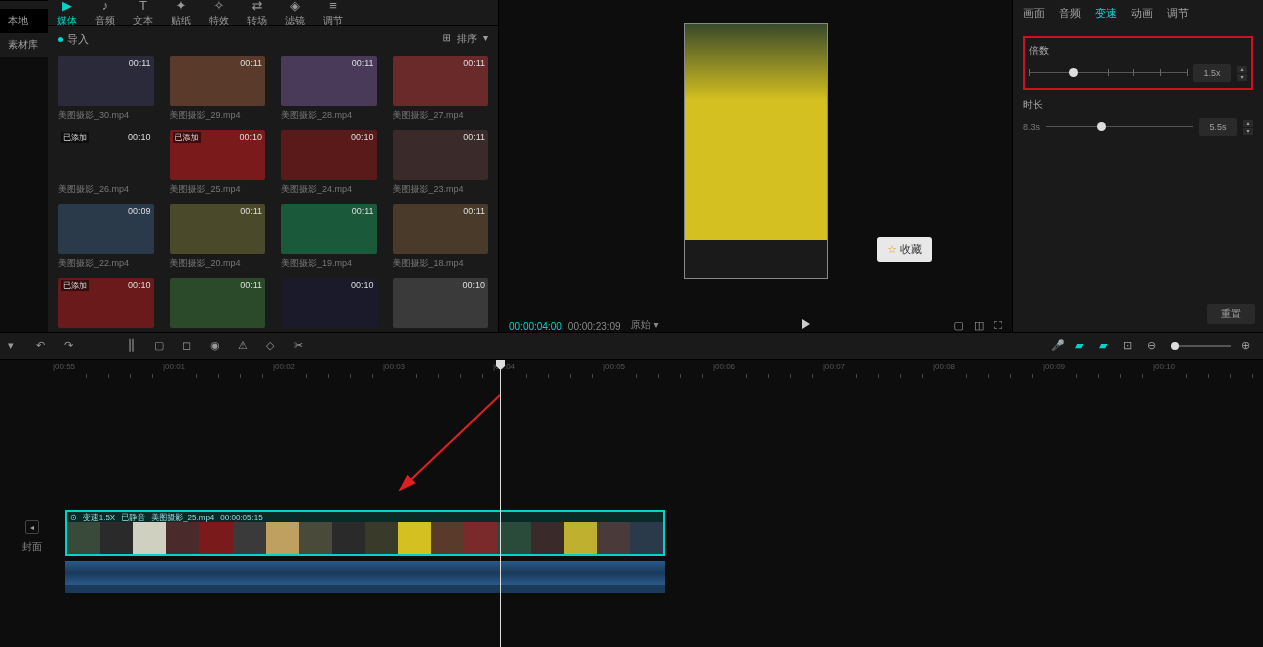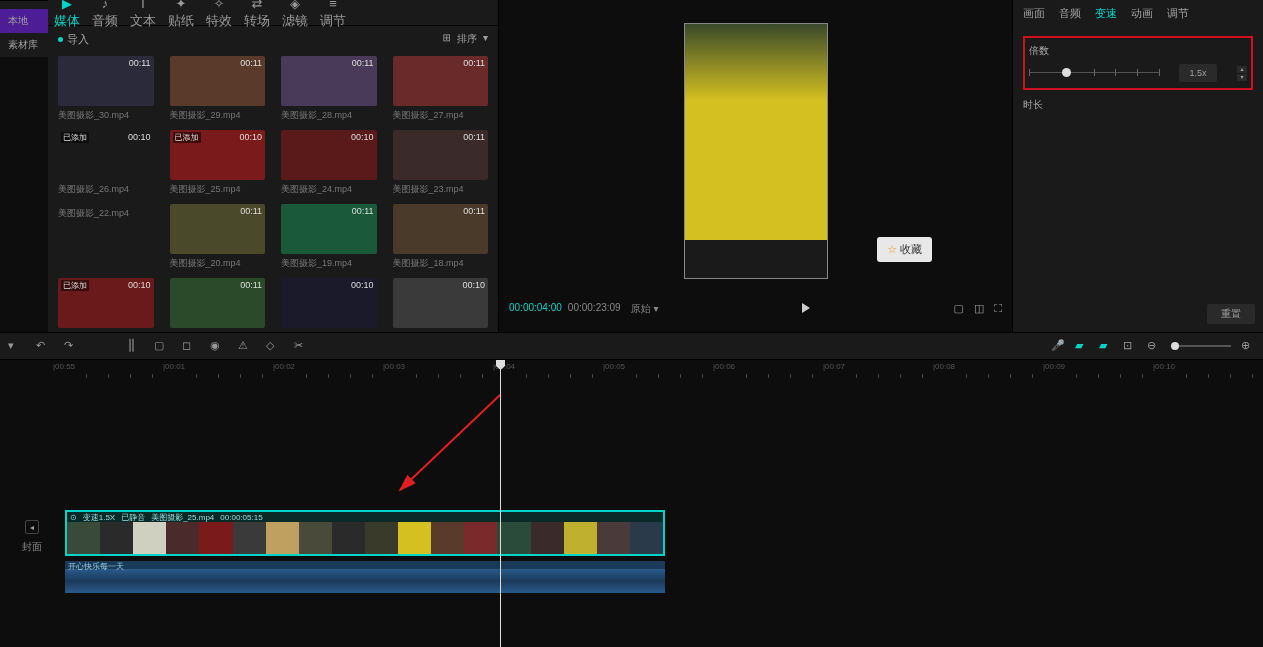--- a/index.html
+++ b/index.html
@@ -1,58 +1,58 @@
 <!DOCTYPE html>
 <html><head>
 <meta charset="utf-8">
 <style>
 *{margin:0;padding:0;box-sizing:border-box;font-family:Arial,sans-serif}
 body{background:#0d0d0d;color:#a0a0a0;font-size:11px;width:1263px;height:647px;overflow:hidden;position:relative}
 .top{display:flex;height:332px}
 .left-panel{width:498px;display:flex}
 .nav-tabs{height:26px;background:#1a1a1a;display:flex;align-items:center;border-bottom:1px solid #000}
 .nav-tab{width:38px;height:26px;display:flex;flex-direction:column;align-items:center;justify-content:center;cursor:pointer}
-.nav-tab span{font-size:13px;margin-top:1px}
+.nav-tab span{font-size:10px;margin-top:1px}
 .sidebar{width:50px;background:#1a1a1a;padding-top:8px}
 .sidebar-item{height:24px;display:flex;align-items:center;padding-left:8px;font-size:10px;cursor:pointer}
-.sidebar-item.active{background:#4c1d95}
+.sidebar-item.active{background:#000000}
 .media-area{flex:1;background:#1a1a1a;display:flex;flex-direction:column}
 .media-top{height:26px;display:flex;align-items:center;justify-content:space-between;padding:0 10px}
 .import-btn{display:flex;align-items:center;gap:4px;cursor:pointer}
 .dot{width:5px;height:5px;border-radius:50%;background:#00d4c8}
 .view-opts{display:flex;gap:6px;font-size:10px}
 .media-grid{flex:1;overflow-y:auto;padding:4px 10px;display:grid;grid-template-columns:repeat(4,1fr);gap:8px 16px}
 .media-item{display:flex;flex-direction:column}
 .thumb{height:50px;background:#a21caf;position:relative;border-radius:2px;overflow:hidden}
 .thumb-fill{width:100%;height:100%}
 .dur{position:absolute;top:2px;right:3px;font-size:9px;color:#ddd}
 .added{position:absolute;top:2px;left:3px;font-size:8px;color:#ddd;background:rgba(0,0,0,.5);padding:0 2px}
 .fname{font-size:9px;color:#777;margin-top:3px;white-space:nowrap;overflow:hidden}
 .player{flex:1;background:#0d0d0d;display:flex;flex-direction:column;border-left:1px solid #000;border-right:1px solid #000}
 .player-hdr{height:26px;display:flex;align-items:center;padding-left:10px;background:#1a1a1a}
 .player-view{flex:1;display:flex;align-items:center;justify-content:center;position:relative}
 .preview{width:144px;height:256px;border:1px solid #888;background:linear-gradient(180deg,#3a4a2a 0%,#d4c020 30%,#d4c020 85%,#1a1a1a 85%)}
 .fav-btn{position:absolute;right:80px;bottom:40px;background:#e8e8e8;color:#333;padding:5px 10px;border-radius:3px;display:flex;align-items:center;gap:3px;cursor:pointer}
-.player-ctrl{height:30px;display:flex;align-items:flex-start;padding:0 10px;background:#0d0d0d}
+.player-ctrl{height:30px;display:flex;align-items:flex-end;padding:0 10px;background:#0d0d0d}
 .time-cur{color:#00d4c8;font-size:10px}
 .time-tot{color:#888;font-size:10px;margin-left:6px}
 .ratio{color:#888;font-size:10px;margin-left:10px}
 .play-btn{margin:0 auto;cursor:pointer}
 .pctrl-icons{display:flex;gap:10px}
 .right-panel{width:250px;background:#1a1a1a;display:flex;flex-direction:column}
 .r-tabs{height:26px;display:flex;align-items:center;gap:14px;padding-left:10px;background:#1a1a1a}
 .r-tab{font-size:11px;cursor:pointer}
 .r-tab.active{color:#00d4c8}
 .r-subtabs{height:28px;display:flex;margin:8px 8px 0}
 .r-subtab{flex:1;height:22px;display:flex;align-items:center;justify-content:center;background:#2a2a2a;font-size:10px;cursor:pointer}
 .r-subtab.active{background:#3a3a3a;color:#ddd}
 .r-body{flex:1;padding:10px;position:relative}
 .hl-box{border:2px solid #d01020;padding:6px 4px;margin-bottom:8px}
 .prop-label{font-size:10px;color:#aaa;margin-bottom:6px}
-.slider-row{display:flex;align-items:center;gap:20px}
+.slider-row{display:flex;align-items:center;gap:6px}
 .slider{flex:1;height:14px;position:relative}
 .slider-track{position:absolute;top:6px;left:0;right:0;height:1px;background:#555}
 .slider-tick{position:absolute;top:3px;width:1px;height:7px;background:#666}
 .slider-handle{position:absolute;top:2px;width:9px;height:9px;border-radius:50%;background:#ddd}
 .val-box{width:38px;height:18px;background:#2a2a2a;display:flex;align-items:center;justify-content:center;font-size:9px;border-radius:2px}
 .spin{width:10px;display:flex;flex-direction:column;gap:1px}
 .spin div{height:7px;background:#2a2a2a;font-size:6px;text-align:center;line-height:7px;cursor:pointer}
 .toggle-row{display:flex;align-items:center;justify-content:space-between;margin-top:10px}
 .toggle{width:24px;height:12px;background:#444;border-radius:6px;position:relative}
 .toggle-h{position:absolute;right:1px;top:1px;width:10px;height:10px;border-radius:50%;background:#ddd}
@@ -196,20 +196,24 @@
             <div class="fname">美图摄影_24.mp4</div>
           </div>
           <div class="media-item">
             <div class="thumb">
               <div class="thumb-fill" style="background:#3a2a2a"></div>
               <div class="dur">00:11</div>
             </div>
             <div class="fname">美图摄影_23.mp4</div>
           </div>
           <div class="media-item">
+            <div class="thumb">
+              <div class="thumb-fill" style="background:#2a3a4a"></div>
+              <div class="dur">00:09</div>
+            </div>
             <div class="fname">美图摄影_22.mp4</div>
           </div>
           <div class="media-item">
             <div class="thumb">
               <div class="thumb-fill" style="background:#4a4a2a"></div>
               <div class="dur">00:11</div>
             </div>
             <div class="fname">美图摄影_20.mp4</div>
           </div>
           <div class="media-item">
@@ -305,20 +309,32 @@
             <div class="slider-handle" style="left:25%"></div>
           </div>
           <div class="val-box">1.5x</div>
           <div class="spin">
               <div>▴</div>
               <div>▾</div>
             </div>
         </div>
       </div>
       <div class="prop-label">时长</div>
+      <div class="slider-row">
+        <span style="font-size:9px;color:#777">8.3s</span>
+        <div class="slider">
+          <div class="slider-track"></div>
+          <div class="slider-handle" style="left:35%"></div>
+        </div>
+        <div class="val-box">5.5s</div>
+        <div class="spin">
+            <div>▴</div>
+            <div>▾</div>
+          </div>
+      </div>
       <div class="reset-btn">重置</div>
     </div>
   </div>
 </div>
 
 <div class="toolbar">
   <span class="tb-icon">▾</span>
   <span class="tb-icon">↶</span>
   <span class="tb-icon">↷</span>
   <span style="width:20px"></span>
@@ -438,17 +454,16 @@
           <div class="v-th" style="background: rgb(90, 58, 42);"></div>
           <div class="v-th" style="background: rgb(122, 42, 42);"></div>
           <div class="v-th" style="background: rgb(42, 74, 58);"></div>
           <div class="v-th" style="background: rgb(58, 42, 42);"></div>
           <div class="v-th" style="background: rgb(192, 176, 48);"></div>
           <div class="v-th" style="background: rgb(74, 58, 58);"></div>
           <div class="v-th" style="background: rgb(42, 58, 74);"></div>
         </div>
     </div>
     <div class="a-track">
-      <div class="a-hdr">开心快乐每一天</div>
       <div class="wave"></div>
     </div>
   </div>
 </div>
 
 </body></html>

